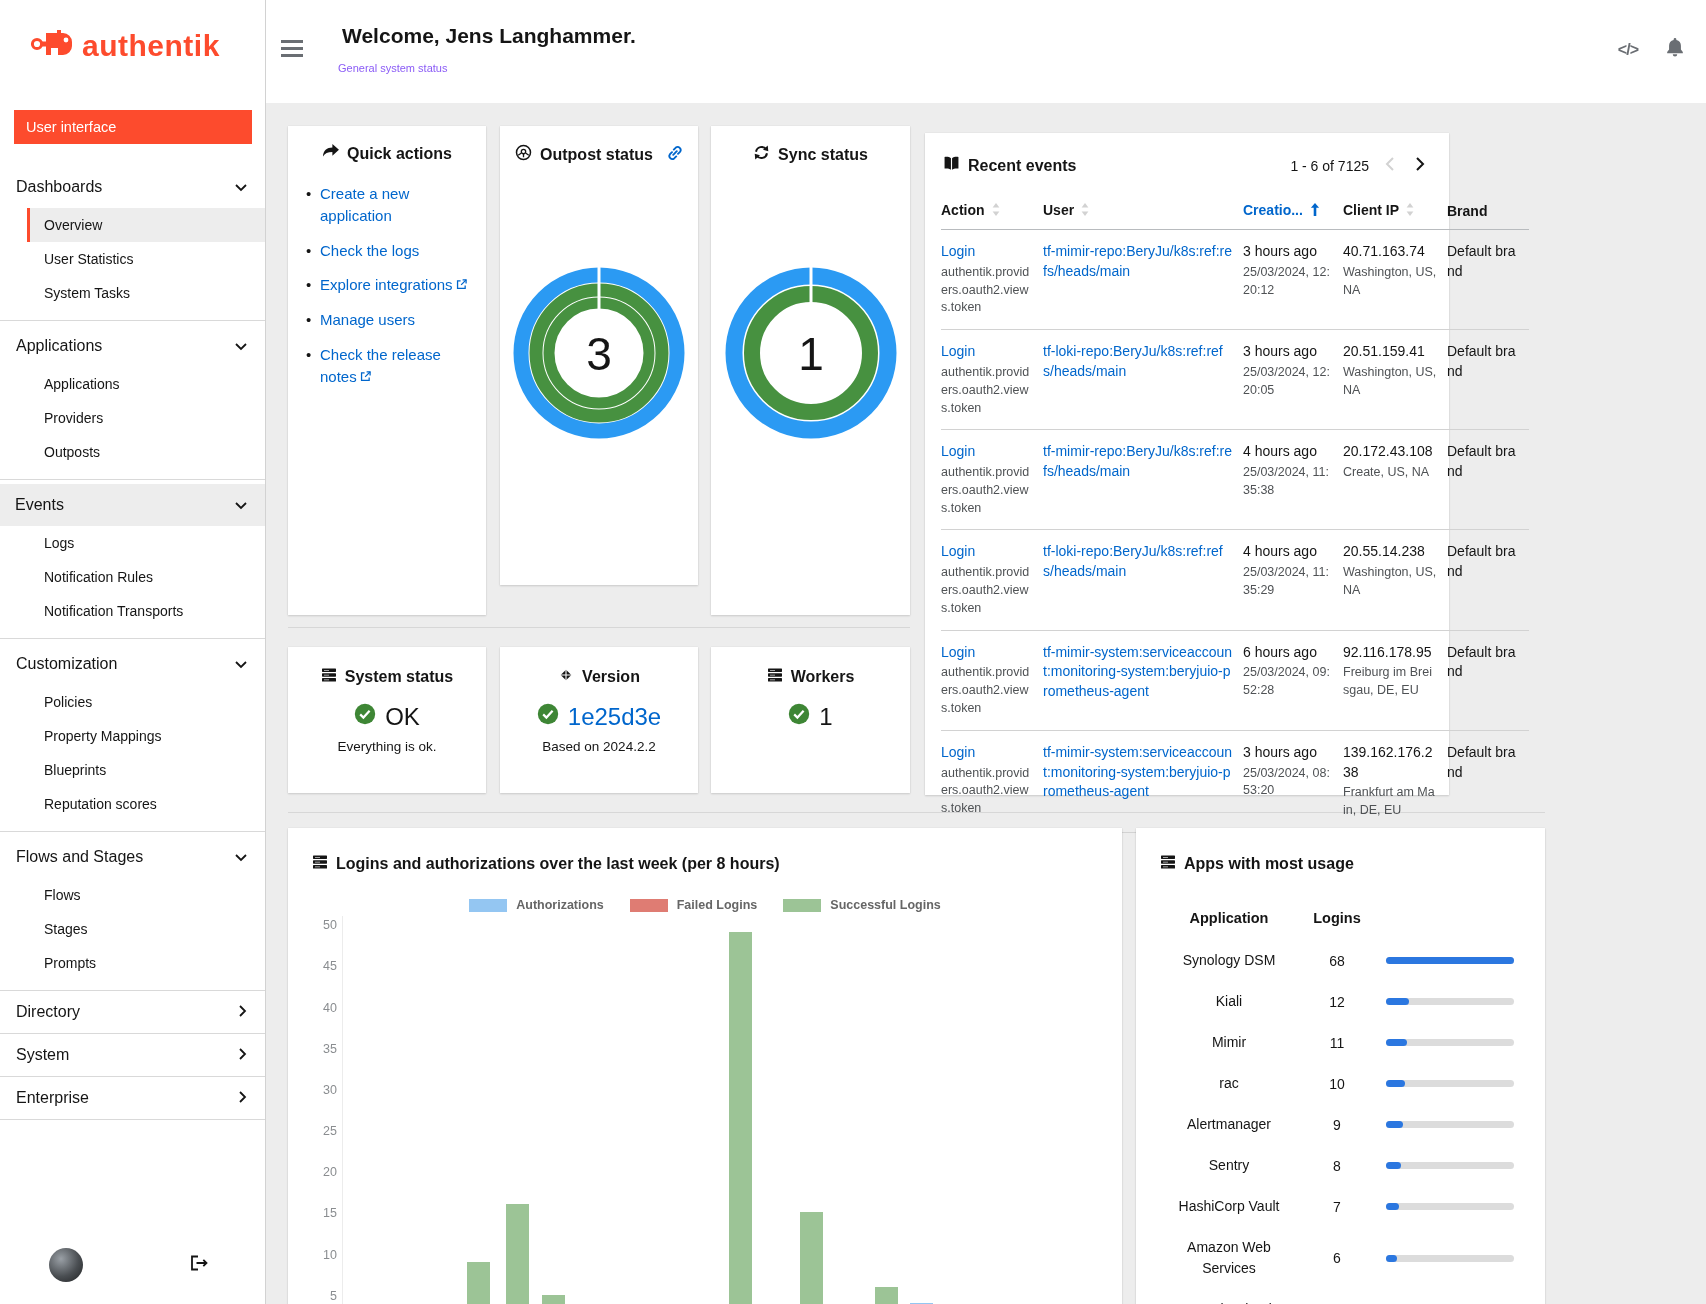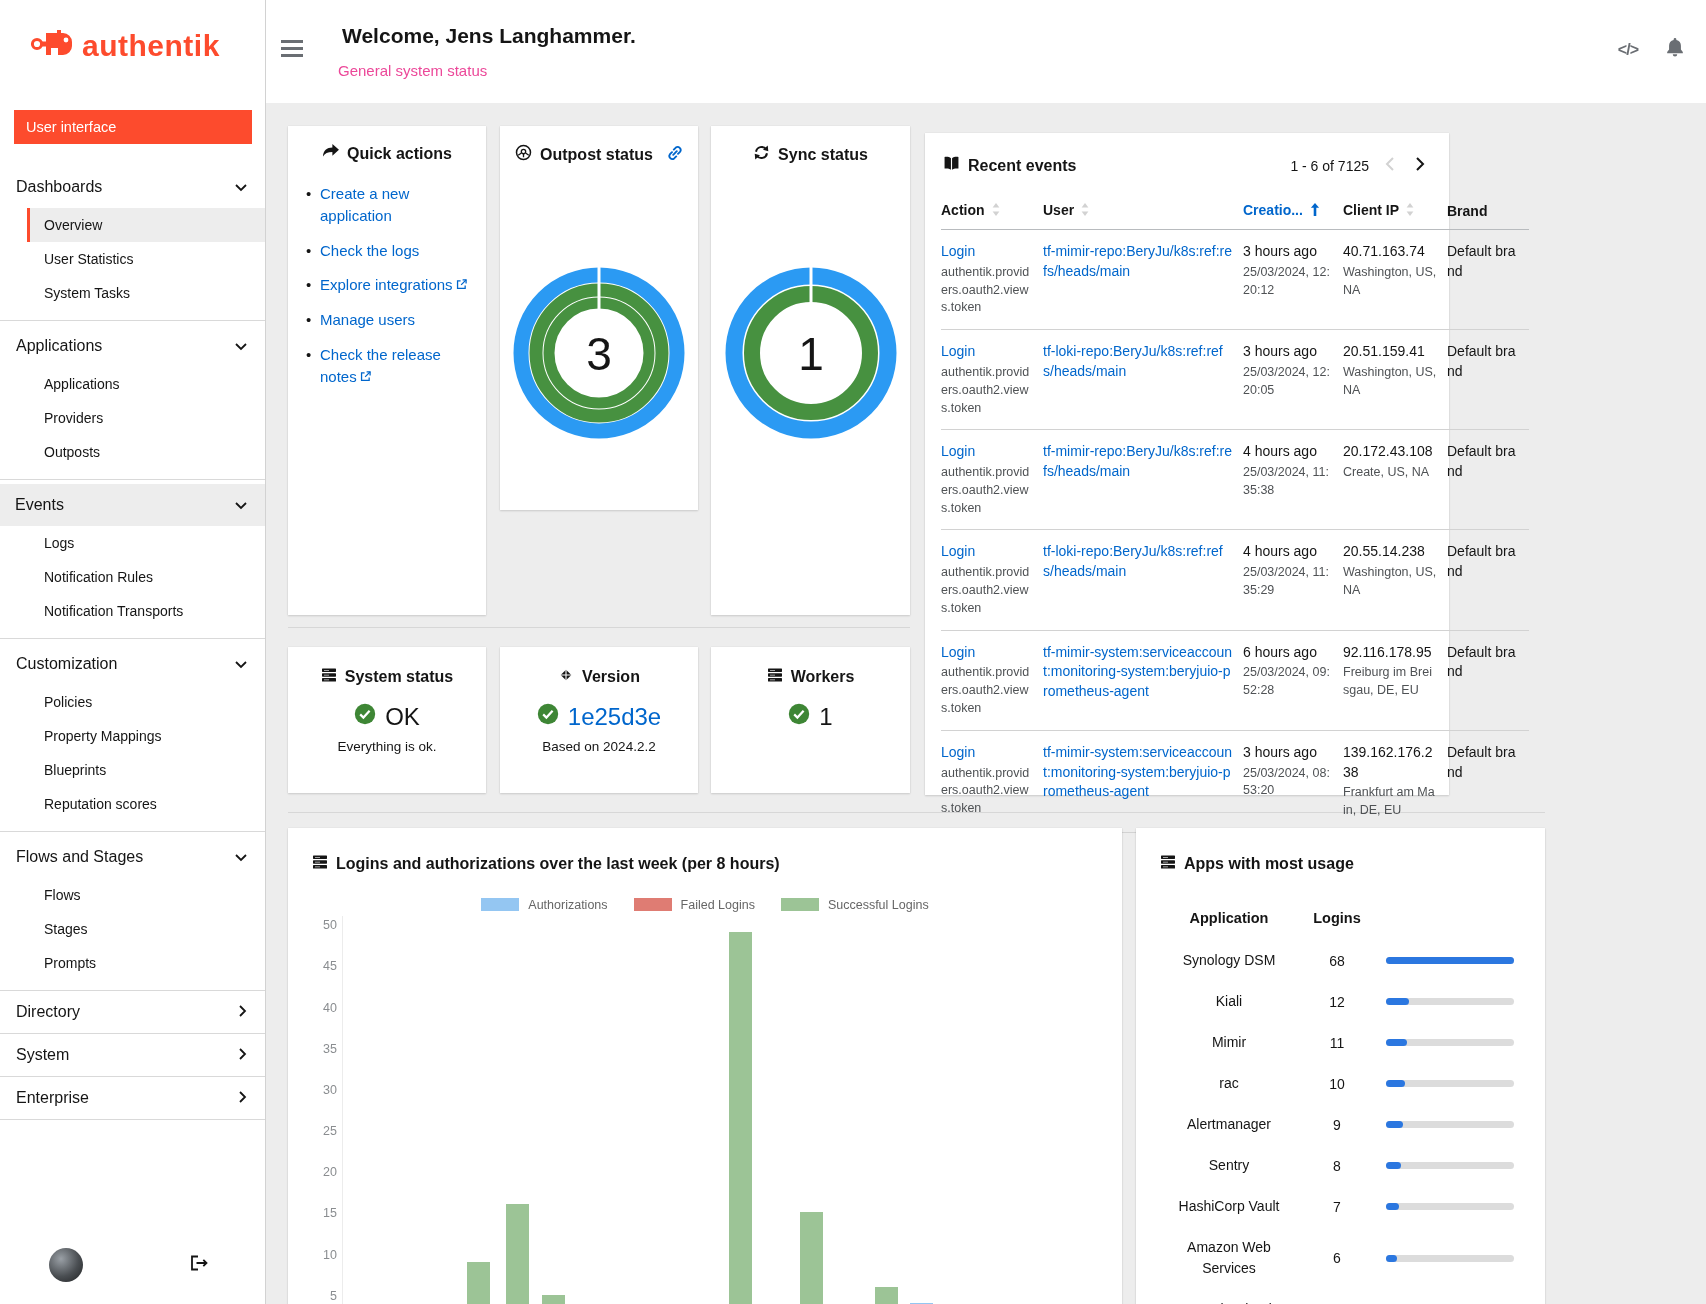--- a/index.html
+++ b/index.html
@@ -26,33 +26,33 @@
   .user-row { position:absolute; bottom:8px; left:0; width:265px; height:62px; display:flex; align-items:center; }
   .user-cell { flex:1; display:flex; justify-content:center; align-items:center; }
   .avatar { width:34px; height:34px; border-radius:50%;
     background:radial-gradient(circle at 35% 32%, #9aa0a6, #4a4e52 55%, #232527 95%); cursor:pointer; }
 
   
   .main-header { position:absolute; left:266px; top:0; width:1440px; height:103px; background:#fff; }
   .hamburger { position:absolute; left:15px; top:40px; width:22px; cursor:pointer; }
   .hamburger div { height:3px; background:#6a6e73; margin-bottom:4px; }
   .hd-title { position:absolute; left:76px; top:24px; font-size:21px; font-weight:700; }
-  .hd-sub { position:absolute; left:72px; top:62px; font-size:15px; color:#ec4899; }
+  .hd-sub { position:absolute; left:72px; top:62px; font-size:11px; color:#8b5cf6; }
   .hd-icons { position:absolute; right:22px; top:38px; display:flex; gap:28px; align-items:center; }
   .code-ic { font-size:16px; font-weight:700; color:#6a6e73; cursor:pointer; letter-spacing:-1px; }
 
   
   .content { position:absolute; left:266px; top:103px; width:1440px; height:1201px; }
   .card { position:absolute; background:#fff; box-shadow:0 1px 2px rgba(3,3,3,.14), 0 0 1px rgba(3,3,3,.1); }
   .card-title { display:flex; align-items:center; gap:8px; font-size:16px; font-weight:700; }
   .card-title.center { justify-content:center; }
   .divider { position:absolute; height:1px; background:rgba(0,0,0,.09); }
 
   .card-qa      { left:22px;  top:23px;  width:198px; height:489px; padding:18px 16px; }
-  .card-outpost { left:234px; top:23px;  width:198px; height:384px; padding:18px 12px; }
+  .card-outpost { left:234px; top:23px;  width:198px; height:459px; padding:18px 12px; }
   .card-sync    { left:445px; top:23px;  width:199px; height:489px; padding:18px 12px; }
   .card-events  { left:659px; top:30px;  width:524px; height:662px; padding:16px; }
   .card-system  { left:22px;  top:544px; width:198px; height:146px; padding:20px 0; }
   .card-version { left:234px; top:544px; width:198px; height:146px; padding:20px 12px; }
   .card-workers { left:445px; top:544px; width:199px; height:146px; padding:20px 12px; }
   .card-chart   { left:22px;  top:725px; width:834px; height:612px; padding:26px 24px; }
   .card-apps    { left:870px; top:725px; width:409px; height:612px; padding:26px 24px; }
   .hr1 { left:22px; top:524px; width:622px; }
   .hr2 { left:22px; top:709px; width:1257px; }
 
@@ -81,21 +81,21 @@
     border-bottom:1px solid #b8bbbe; cursor:pointer; white-space:nowrap; overflow:hidden; }
   table.ev th .sort { margin-left:7px; vertical-align:-1px; }
   th.sorted { color:#0066cc; }
   table.ev td { vertical-align:top; padding:12px 10px 12px 0; font-size:14px; line-height:1.42;
     border-bottom:1px solid #d2d2d2; word-break:break-all; }
   .td-sub { font-size:12.5px; color:#4f5255; line-height:1.42; margin-top:2px; }
   .ev-foot { display:flex; justify-content:flex-end; margin-top:12px; }
 
   
   .legend { display:flex; justify-content:center; gap:26px; margin-top:24px; align-items:center; }
-  .legend-item { display:flex; align-items:flex-start; gap:9px; cursor:pointer; }
+  .legend-item { display:flex; align-items:flex-end; gap:9px; cursor:pointer;font-weight:bold; }
   .legend-sw { width:38px; height:13px; }
   .legend-lb { font-size:12.5px; color:#666; }
   .chart-plot { position:relative; margin:4px 0 0 30px; width:760px; height:420px;
     border-left:1px solid #ececec; }
   .ytick { position:absolute; left:-32px; width:26px; text-align:right; font-size:12.5px; color:#8a8d90; }
   .bar { position:absolute; bottom:0; width:23px; }
 
   
   .apps-grid { display:grid; grid-template-columns:138px 78px 1fr; margin-top:28px; row-gap:0; }
   .apps-grid .h { font-weight:700; font-size:14.5px; text-align:center; padding:8px 0 14px 0; }

